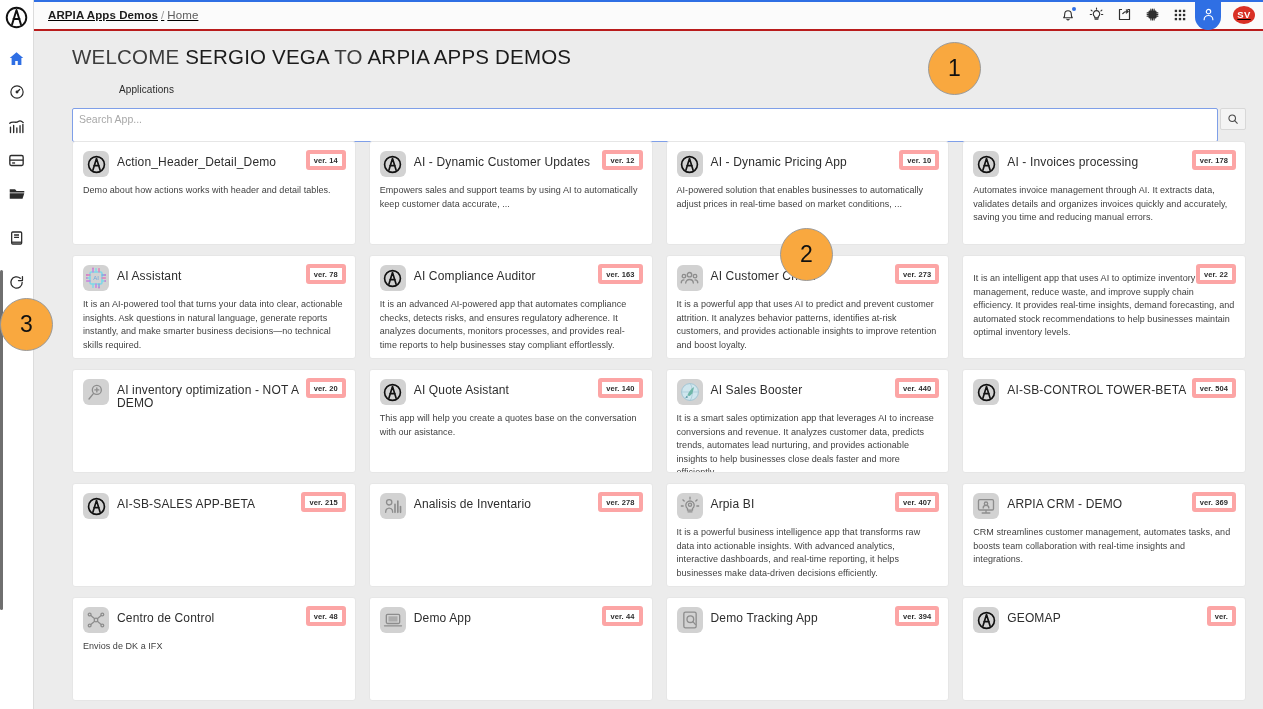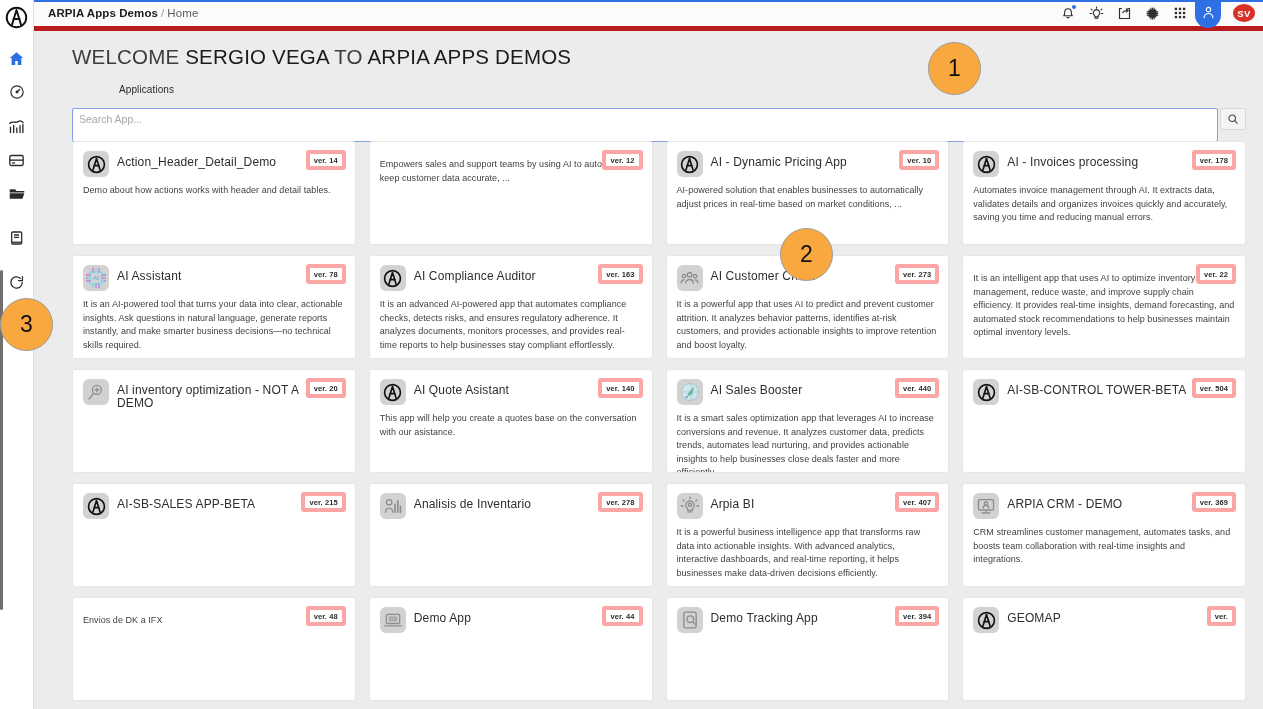--- a/index.html
+++ b/index.html
@@ -28,22 +28,22 @@
   .rail-gap { height: 10px; }
   .rail-scroll {
     position: absolute; left: 0px; top: 270px;
     width: 3px; height: 340px; background: #6f6f6f; border-radius: 2px;
   }
 
   
   .main { flex: 1 1 auto; display: flex; flex-direction: column; min-width: 0; background:#ececec; }
 
   .topbar {
-    height: 31px; background: #fbfbfb; border-bottom: 5px solid #b91c1c;
-    display: flex; align-items: center; padding: 0 8px 0 14px; flex: 0 0 31px;
+    height: 31px; background: #fbfbfb; border-bottom: 2px solid #b91c1c;
+    display: flex; align-items: center; padding: 0 8px 0 14px; flex: 0 0 31px; text-decoration: underline;
   }
   .crumb { font-size: 11.5px; color: #5d5d5d; letter-spacing: .1px; }
   .crumb b { color: #1c1c1c; font-weight: 700; }
   .crumb .sep { color: #9a9a9a; margin: 0 3px; }
   .topbar-spacer { flex: 1 1 auto; }
   .topicons { display: flex; align-items: center; gap: 2px; }
   .topicon {
     width: 26px; height: 26px; display: flex; align-items: center; justify-content: center;
     color: #2f2f2f; cursor: pointer; position: relative; border-radius: 3px;
   }
@@ -295,20 +295,29 @@
                   <circle cx="12" cy="12" r="10" fill="none" stroke="#111" stroke-width="2.1"></circle>
                   <path d="M12 4.4 L7.5 19 M12 4.4 L16.5 19 M8.8 13.5 L15.2 13.5" stroke="#111" stroke-width="2.1" fill="none" stroke-linecap="round"></path>
                 </svg>
               </div>
               <div class="card-title">Action_Header_Detail_Demo</div>
             </div>
             <div class="card-desc">Demo about how actions works with header and detail tables.</div>
           </div>
           <div class="card">
             <div class="ver">ver. 12</div>
+            <div class="card-head">
+              <div class="card-icon logo">
+                <svg width="19" height="19" viewBox="0 0 24 24">
+                  <circle cx="12" cy="12" r="10" fill="none" stroke="#111" stroke-width="2.1"></circle>
+                  <path d="M12 4.4 L7.5 19 M12 4.4 L16.5 19 M8.8 13.5 L15.2 13.5" stroke="#111" stroke-width="2.1" fill="none" stroke-linecap="round"></path>
+                </svg>
+              </div>
+              <div class="card-title">AI - Dynamic Customer Updates</div>
+            </div>
             <div class="card-desc">Empowers sales and support teams by using AI to automatically keep customer data accurate, ...</div>
           </div>
           <div class="card">
             <div class="ver">ver. 10</div>
             <div class="card-head">
               <div class="card-icon logo">
                 <svg width="19" height="19" viewBox="0 0 24 24">
                   <circle cx="12" cy="12" r="10" fill="none" stroke="#111" stroke-width="2.1"></circle>
                   <path d="M12 4.4 L7.5 19 M12 4.4 L16.5 19 M8.8 13.5 L15.2 13.5" stroke="#111" stroke-width="2.1" fill="none" stroke-linecap="round"></path>
                 </svg>
@@ -503,20 +512,33 @@
                   <circle cx="12" cy="9.2" r="2"></circle>
                   <path d="M8.6 14.4 c0-1.9 1.5-3.1 3.4-3.1 s3.4 1.2 3.4 3.1" stroke-linecap="round"></path>
                 </svg>
               </div>
               <div class="card-title">ARPIA CRM - DEMO</div>
             </div>
             <div class="card-desc">CRM streamlines customer management, automates tasks, and boosts team collaboration with real-time insights and integrations.</div>
           </div>
           <div class="card">
             <div class="ver">ver. 48</div>
+            <div class="card-head">
+              <div class="card-icon">
+                <svg width="20" height="20" viewBox="0 0 24 24" fill="none" stroke="#8d8d8d" stroke-width="1.5">
+                  <circle cx="12" cy="12" r="2.2"></circle>
+                  <circle cx="4.4" cy="5.4" r="1.7"></circle>
+                  <circle cx="19.6" cy="5.4" r="1.7"></circle>
+                  <circle cx="4.4" cy="18.6" r="1.7"></circle>
+                  <circle cx="19.6" cy="18.6" r="1.7"></circle>
+                  <path d="M5.8 6.6 L10.4 10.6 M18.2 6.6 L13.6 10.6 M5.8 17.4 L10.4 13.4 M18.2 17.4 L13.6 13.4" stroke-linecap="round"></path>
+                </svg>
+              </div>
+              <div class="card-title">Centro de Control</div>
+            </div>
             <div class="card-desc">Envios de DK a IFX</div>
           </div>
           <div class="card">
             <div class="ver">ver. 44</div>
             <div class="card-head">
               <div class="card-icon">
                 <svg width="20" height="20" viewBox="0 0 24 24" fill="none" stroke="#8d8d8d" stroke-width="1.6">
                   <rect x="4" y="5.2" width="16" height="11" rx="1.4"></rect>
                   <path d="M1.8 19 h20.4" stroke-linecap="round"></path>
                   <rect x="6.6" y="7.6" width="10.8" height="6.2" fill="#8d8d8d" stroke="none" opacity=".55"></rect>

